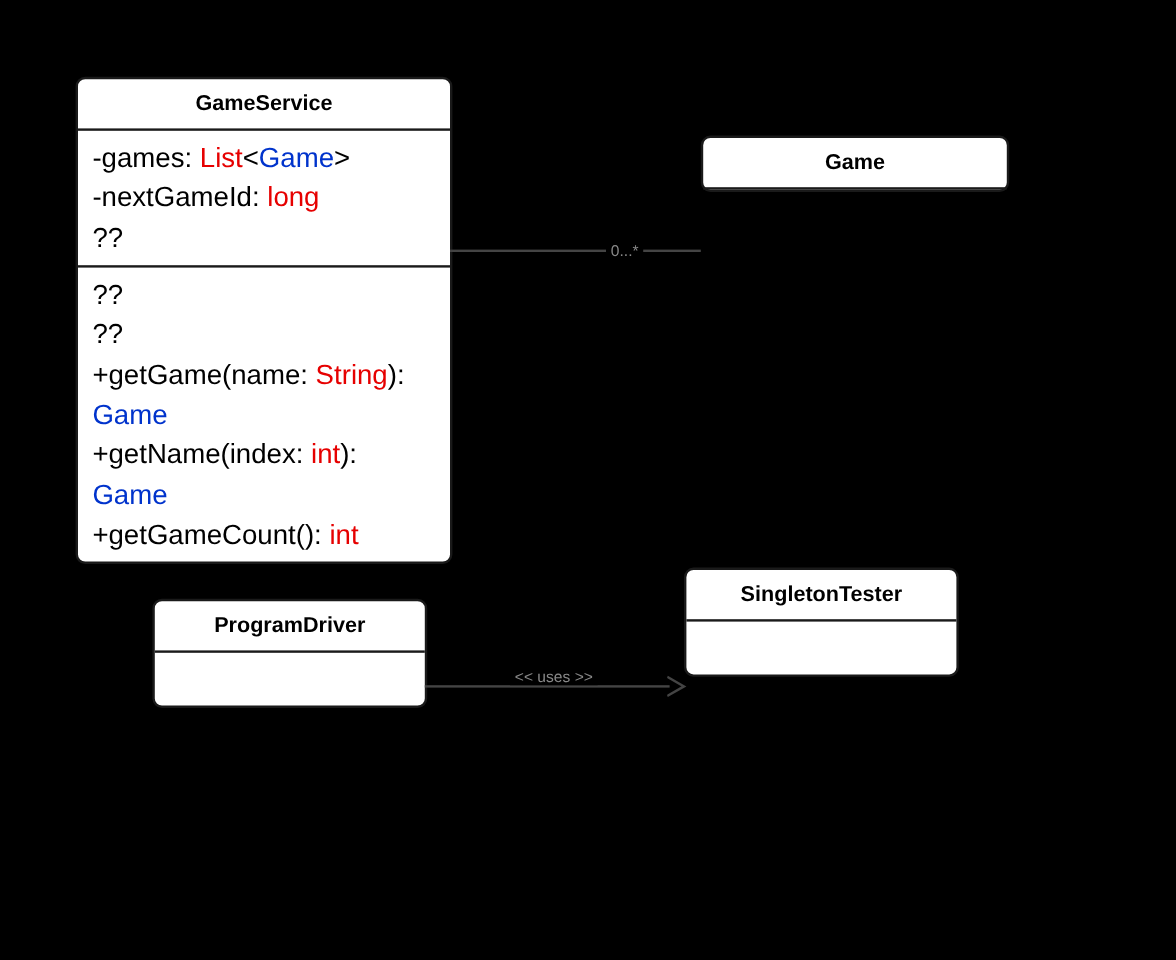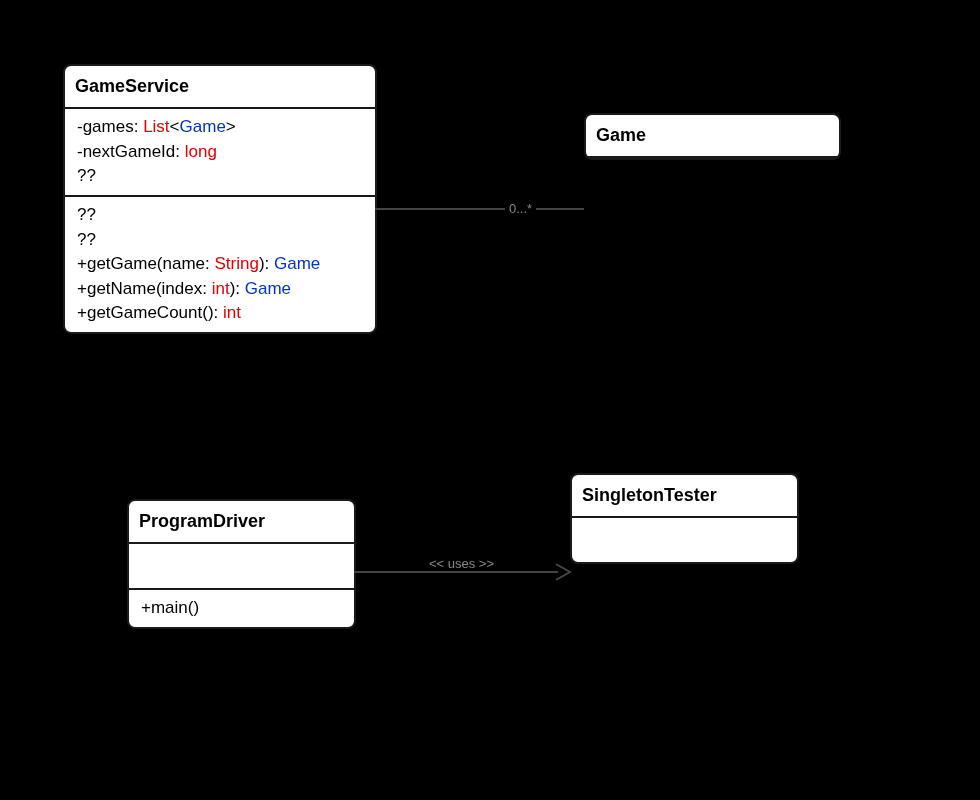--- a/index.html
+++ b/index.html
@@ -13,29 +13,29 @@
   }
   .uml-class {
     position: absolute;
     background: #fff;
     border: 2px solid #1a1a1a;
     border-radius: 8px;
     box-shadow: 2px 2px 4px rgba(0,0,0,0.5);
   }
   .uml-title {
     font-weight: bold;
-    text-align: left;
-    padding: 10px 10px;
+    text-align: center;
+    padding: 10px 28px;
     border-bottom: 2px solid #1a1a1a;
     font-size: 18px;
   }
   .uml-section {
     padding: 6px 12px;
     border-bottom: 2px solid #1a1a1a;
-    font-size: 17px;
+    font-size: 23px;
     line-height: 1.45;
     min-height: 20px;
   }
   .uml-section:last-child {
     border-bottom: none;
   }
   .red { color: #e60000; }
   .blue { color: #0033cc; }
   .connector {
     position: absolute;
@@ -82,23 +82,20 @@
   </div>
 </div>
 
 <div class="uml-class" style="left:584px; top:113px; width:253px;">
   <div class="uml-title">Game</div>
 </div>
 
 <div class="uml-class" style="left:127px; top:499px; width:225px;">
   <div class="uml-title">ProgramDriver</div>
   <div class="uml-section" style="height:32px;"></div>
-  <div class="uml-section">
-    <div>+main()</div>
-  </div>
 </div>
 
 <div class="uml-class" style="left:570px; top:473px; width:225px;">
   <div class="uml-title">SingletonTester</div>
   <div class="uml-section" style="height:32px;"></div>
 </div>
 
 <div class="connector" style="left:375px; top:208px; width:209px; height:2px;"></div>
 <div class="label-box" style="left:505px; top:201px;">0...*</div>
 

